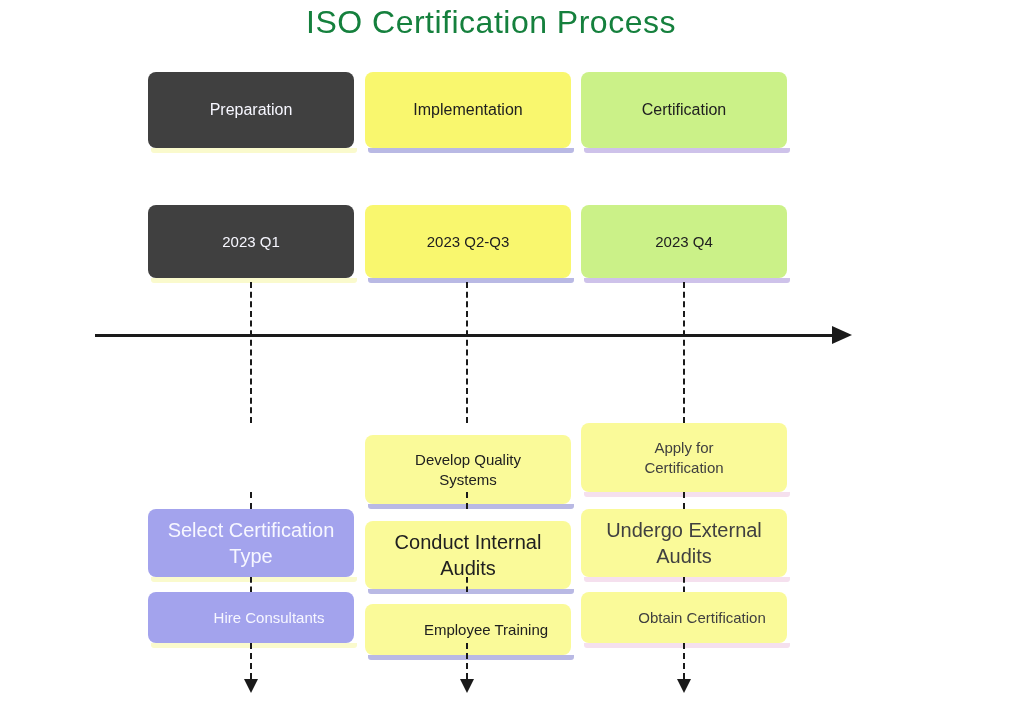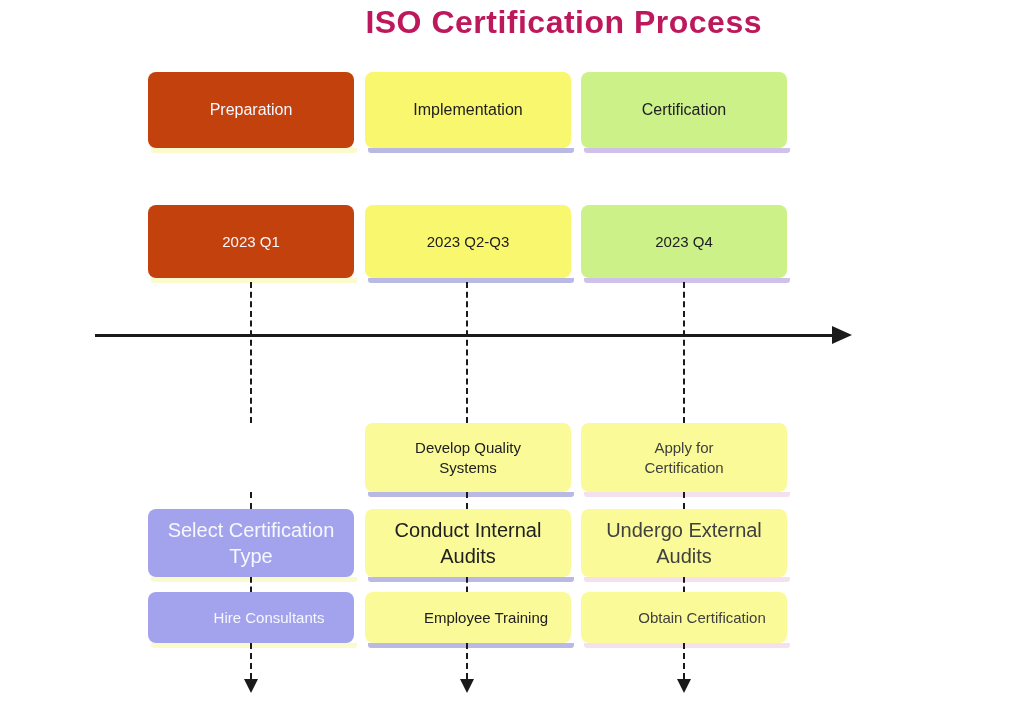--- a/index.html
+++ b/index.html
@@ -10,24 +10,24 @@
     background: #ffffff;
     overflow: hidden;
     font-family: "Liberation Sans", sans-serif;
   }
   .title {
     position: absolute;
     left: 306px;
     top: 4px;
     width: 456px;
     margin: 0;
-    text-align: right;
+    text-align: left;
     font-size: 32px;
-    font-weight: 700;
-    color: #be185d;
+    font-weight: 400;
+    color: #15803d;
     letter-spacing: 0.5px;
   }
   .box {
     position: absolute;
     width: 206px;
     display: flex;
     align-items: center;
     justify-content: center;
     text-align: center;
     border-radius: 8px;
@@ -54,24 +54,24 @@
   .col1 { left: 148px; }
   .col2 { left: 365px; }
   .col3 { left: 581px; }
   
   .row-phase { top: 72px;  height: 76px; font-size: 16px; }
   .row-date  { top: 205px; height: 73px; font-size: 15px; }
   .row-t1    { top: 423px; height: 69px; font-size: 15px; }
   .row-t2    { top: 509px; height: 68px; font-size: 20px; }
   .row-t3    { top: 592px; height: 51px; font-size: 15px; padding-left: 36px; }
   
-  .c1  { background: #c2410c; color: #f7f7ff; }
+  .c1  { background: #404040; color: #f7f7ff; }
   .c1t { background: #a3a3ed; color: #f7f7ff; }
   .c2  { background: #f9f76e; color: #202020; justify-content: flex-end; }
-  .c2t { background: #fafa99; color: #202020; }
+  .c2t { background: #fafa99; color: #202020; margin-top: 12px; }
   .c3  { background: #cbf188; color: #202020; }
   .c3t { background: #fafa99; color: #404040; }
   
   .sh-yellow::after { background: #fafacd; }
   .sh-violet::after { background: #b9b9e4; }
   .sh-lav::after    { background: #cec2ea; }
   .sh-pink::after   { background: #f5e0ee; }
   
   .vdash {
     position: absolute;

